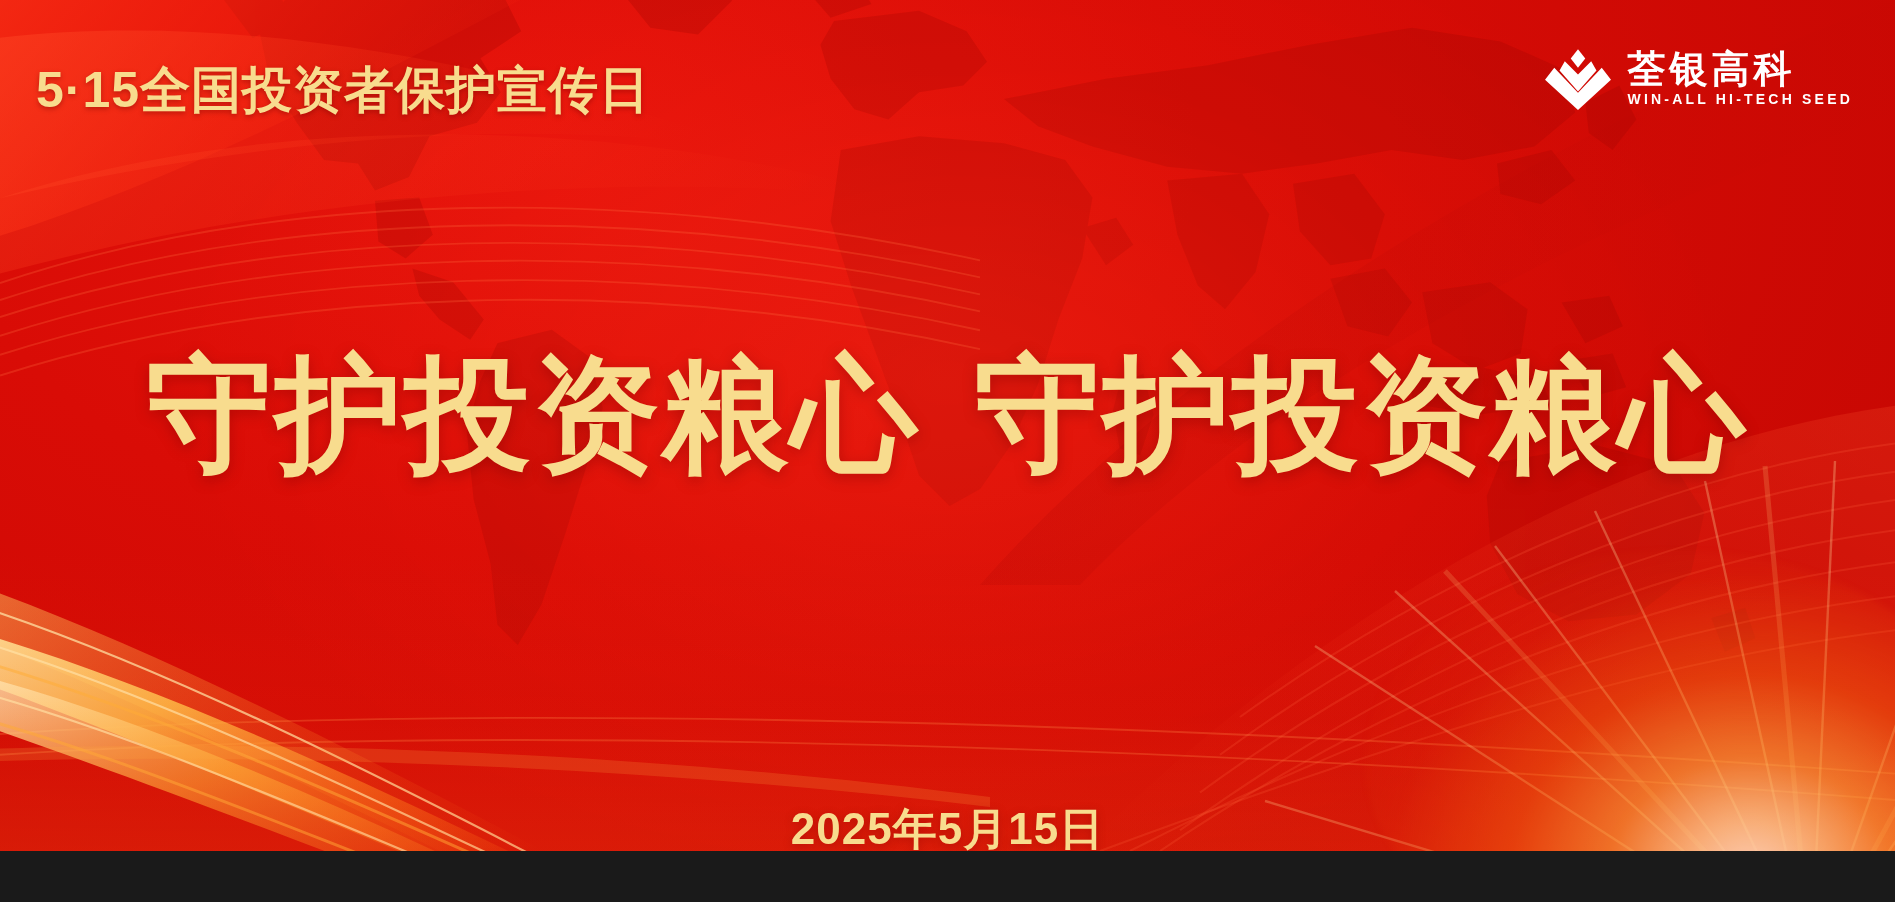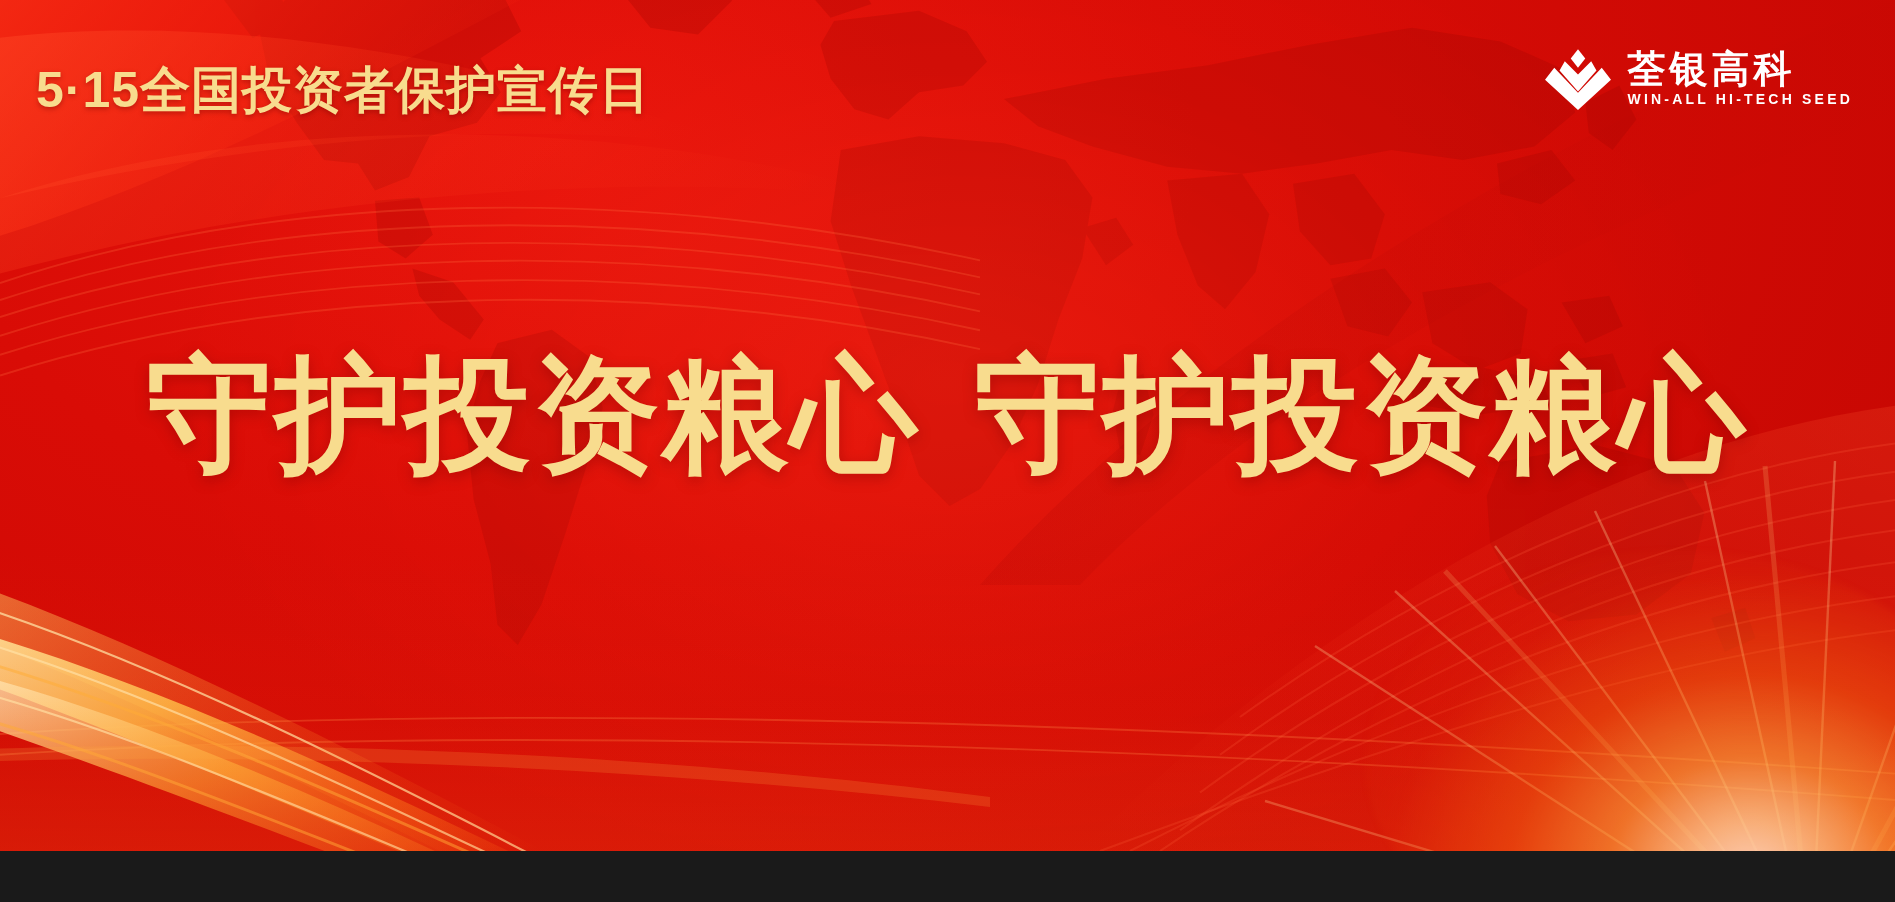--- a/index.html
+++ b/index.html
@@ -392,15 +392,16 @@
       <div class="brand-text">
         <div class="brand-cn">荃银高科</div>
         <div class="brand-en">WIN-ALL HI-TECH SEED</div>
       </div>
     </div>
 
     <div class="headline">
       <span>守护投资粮心</span><span class="gap"></span><span>守护投资粮心</span>
     </div>
 
+    <div class="date">2025年5月15日</div>
 
   </div>
 </div>
 
 </body></html>

